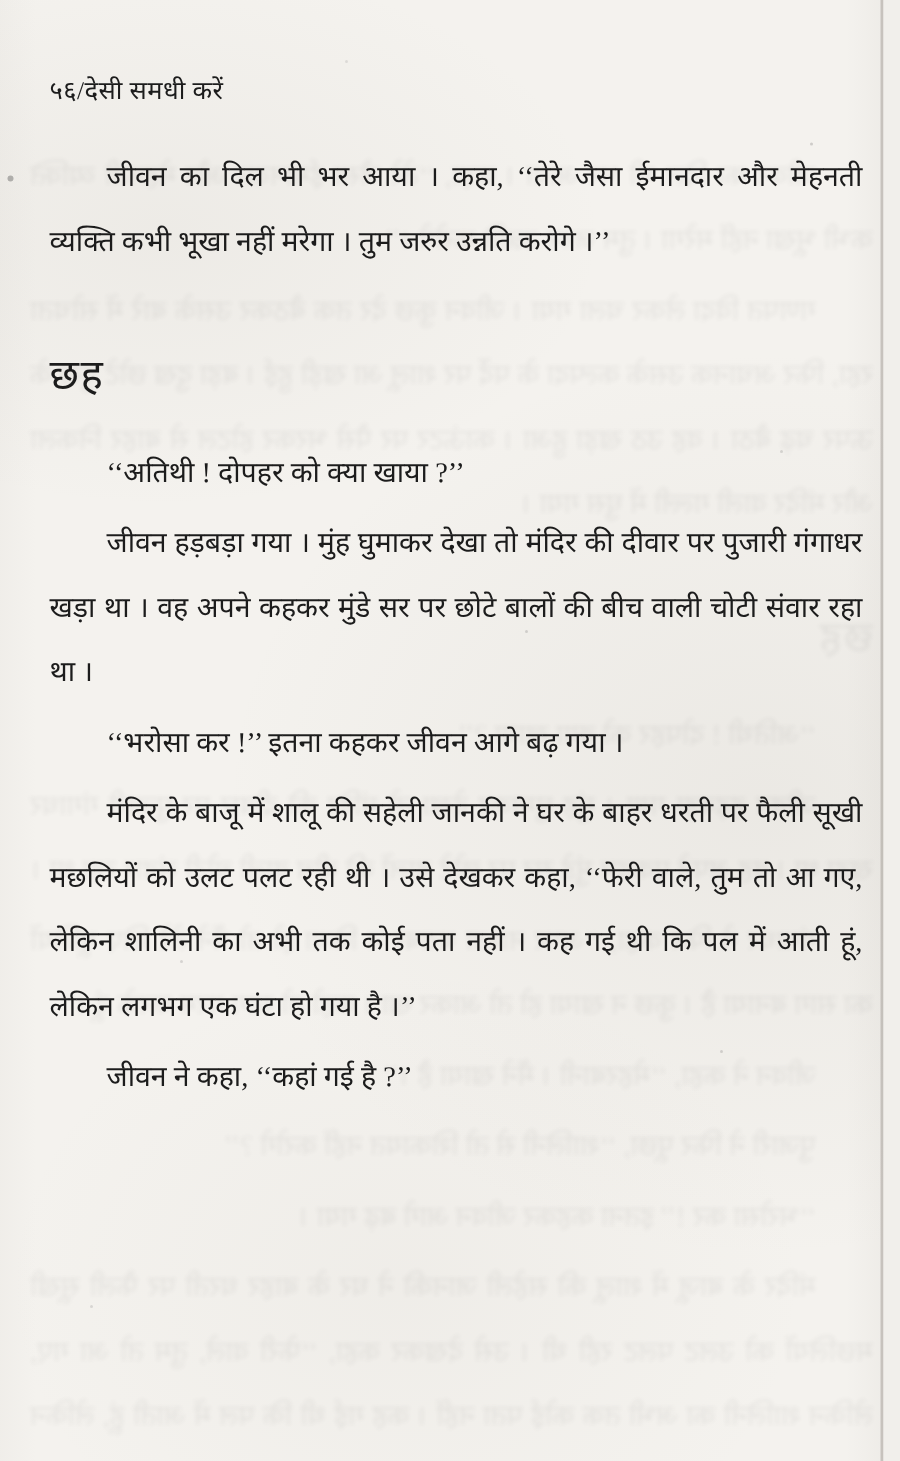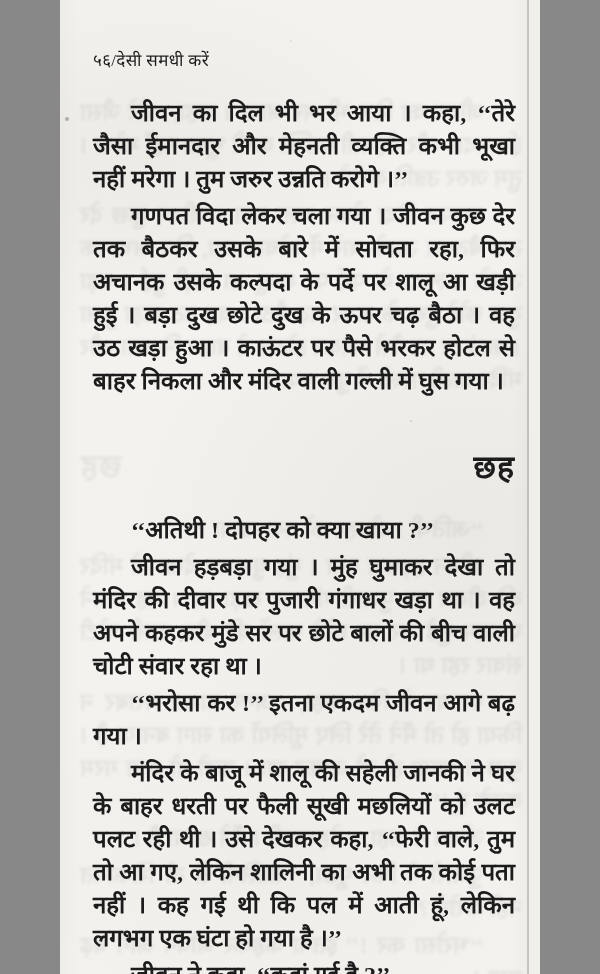--- a/index.html
+++ b/index.html
@@ -3,21 +3,21 @@
 <meta charset="utf-8">
 <style>
   html, body {
     margin: 0;
     padding: 0;
     background: #888;
     font-family: "Liberation Serif", "DejaVu Serif", serif;
   }
   .page {
     position: relative;
-    width: 480px;
+    width: 600px;
     height: 974px;
     margin: 0 auto;
     overflow: hidden;
     background-color: var(--paper, #f4f2ee);
     background-image:
       radial-gradient(ellipse 420px 260px at 18% 16%, rgba(175,170,160,0.10), rgba(175,170,160,0) 70%),
       radial-gradient(ellipse 500px 420px at 85% 55%, rgba(170,165,155,0.12), rgba(170,165,155,0) 72%),
       radial-gradient(ellipse 380px 300px at 45% 88%, rgba(180,175,165,0.08), rgba(180,175,165,0) 70%),
       linear-gradient(90deg, rgba(160,155,148,0.05) 0%, rgba(160,155,148,0) 4%, rgba(160,155,148,0) 94%, rgba(160,155,148,0.10) 100%);
     color: var(--ink, #1c1c1c);
@@ -42,31 +42,31 @@
     padding: 48px 25px 0 33px;
   }
   .header {
     font-size: 17px;
     font-weight: 500;
     letter-spacing: 0.3px;
     margin-bottom: 26px;
   }
   .para {
     margin: 0 0 4px 0;
-    font-size: 24px;
-    line-height: 33px;
-    font-weight: 700;
+    font-size: 19px;
+    line-height: 43px;
+    font-weight: 400;
     text-indent: 38px;
     text-align: justify;
   }
   .chapter {
     margin: 46px 0 27px 0;
-    text-align: right;
-    font-size: 32px;
-    font-weight: bold;
+    text-align: left;
+    font-size: 28px;
+    font-weight: normal;
     letter-spacing: 1px;
   }
   .edge-line {
     position: absolute;
     top: 0;
     bottom: 0;
     right: 11px;
     width: 2px;
     background: rgba(150,145,138,0.45);
     z-index: 2;
@@ -113,25 +113,24 @@
       <p class="para">जीवन ने कहा, ‘‘मेहरबानी । मैंने खाया है ।’’</p>
       <p class="para">पुजारी ने फिर पूछा, ‘‘शालिनी से तो शिकायत नहीं करोगे ?’’</p>
       <p class="para">‘‘भरोसा कर !’’ इतना कहकर जीवन आगे बढ़ गया ।</p>
       <p class="para">मंदिर के बाजू में शालू की सहेली जानकी ने घर के बाहर धरती पर फैली सूखी मछलियों को उलट पलट रही थी । उसे देखकर कहा, ‘‘फेरी वाले, तुम तो आ गए, लेकिन शालिनी का अभी तक कोई पता नहीं । कह गई थी कि पल में आती हूं, लेकिन लगभग एक घंटा हो गया है ।’’</p>
       <p class="para">जीवन ने कहा, ‘‘कहां गई है ?’’</p>
     </div>
   <div class="content">
     <div class="header">५६/देसी समधी करें</div>
     <div>
         <p class="para">जीवन का दिल भी भर आया । कहा, ‘‘तेरे जैसा ईमानदार और मेहनती व्यक्ति कभी भूखा नहीं मरेगा । तुम जरुर उन्नति करोगे ।’’</p>
-        <p class="para">गणपत विदा लेकर चला गया । जीवन कुछ देर तक बैठकर उसके बारे में सोचता रहा, फिर अचानक उसके कल्पदा के पर्दे पर शालू आ खड़ी हुई । बड़ा दुख छोटे दुख के ऊपर चढ़ बैठा । वह उठ खड़ा हुआ । काऊंटर पर पैसे भरकर होटल से बाहर निकला और मंदिर वाली गल्ली में घुस गया ।</p>
         <h2 class="chapter">छह</h2>
         <p class="para">‘‘अतिथी ! दोपहर को क्या खाया ?’’</p>
         <p class="para">जीवन हड़बड़ा गया । मुंह घुमाकर देखा तो मंदिर की दीवार पर पुजारी गंगाधर खड़ा था । वह अपने कहकर मुंडे सर पर छोटे बालों की बीच वाली चोटी संवार रहा था ।</p>
-        <p class="para">‘‘भरोसा कर !’’ इतना एकदम जीवन आगे बढ़ गया ।</p>
+        <p class="para">‘‘भरोसा कर !’’ इतना कहकर जीवन आगे बढ़ गया ।</p>
         <p class="para">मंदिर के बाजू में शालू की सहेली जानकी ने घर के बाहर धरती पर फैली सूखी मछलियों को उलट पलट रही थी । उसे देखकर कहा, ‘‘फेरी वाले, तुम तो आ गए, लेकिन शालिनी का अभी तक कोई पता नहीं । कह गई थी कि पल में आती हूं, लेकिन लगभग एक घंटा हो गया है ।’’</p>
         <p class="para">जीवन ने कहा, ‘‘कहां गई है ?’’</p>
       </div>
   </div>
   <div class="edge-line"></div>
   <div class="edge-band"></div>
   <div class="specks"></div>
 </div>
 
 </body></html>

